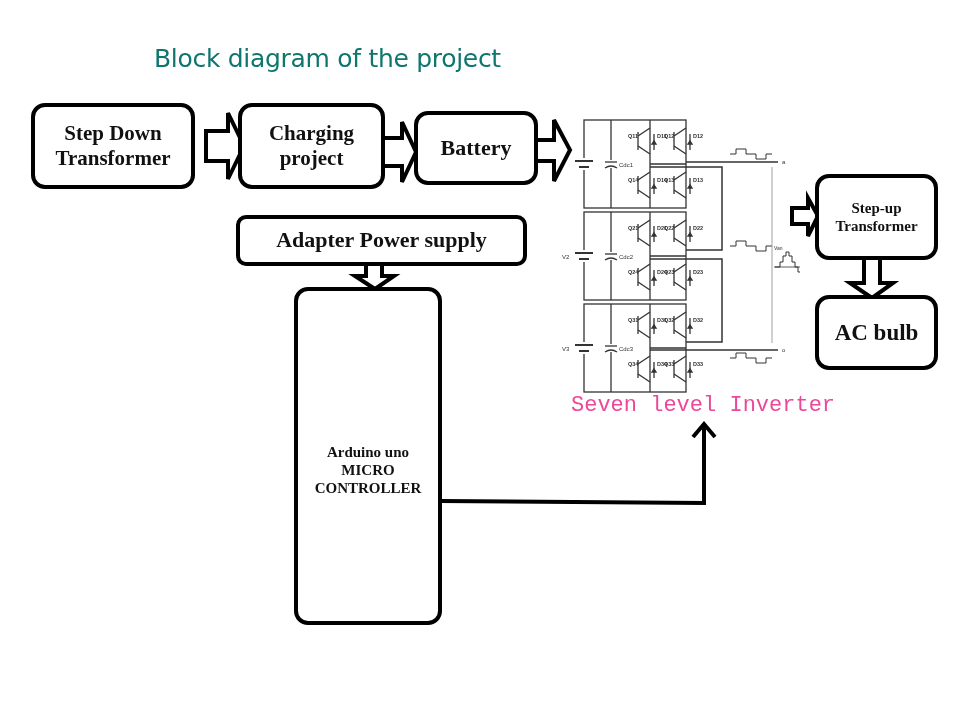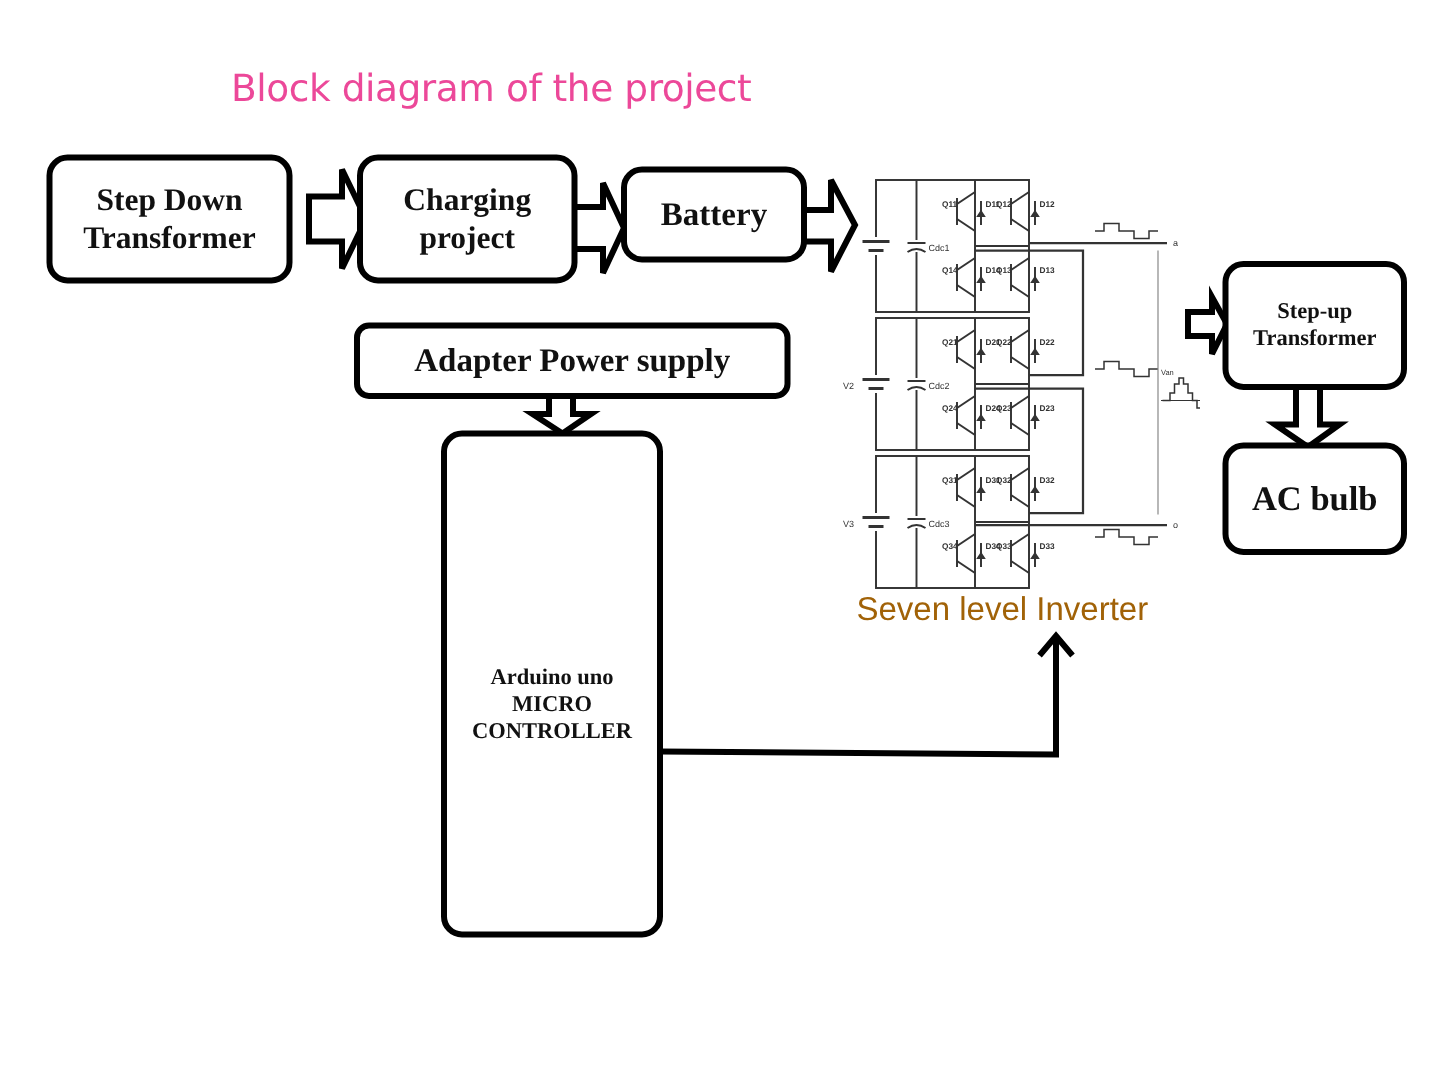--- a/index.html
+++ b/index.html
@@ -1,22 +1,22 @@
 <!DOCTYPE html>
 <html><head>
 <meta charset="utf-8">
 <style>
   html, body { margin: 0; padding: 0; background: #ffffff; }
   body { width: 960px; height: 720px; position: relative; overflow: hidden; }
   #stage { position: absolute; left: 0; top: 0; width: 960px; height: 720px; }
-  .title { position: absolute; left: 154px; top: 44px; font-family: "DejaVu Sans", sans-serif; font-size: 25px; color: #ec4899; letter-spacing: -0.3px; }
+  .title { position: absolute; left: 154px; top: 44px; font-family: "DejaVu Sans", sans-serif; font-size: 25px; color: #0f766e; letter-spacing: -0.3px; }
   .box { position: absolute; box-sizing: border-box; border: 4px solid #000; border-radius: 14px; background: #fff;
          display: flex; align-items: center; justify-content: center; text-align: center;
          font-family: "Liberation Serif", serif; font-weight: bold; color: #111; line-height: 1.2; }
-  .caption { position: absolute; font-family: Liberation Sans, sans-serif; color: #a16207; }
+  .caption { position: absolute; font-family: Liberation Mono, monospace; color: #ec4899; }
   svg text { font-family: "Liberation Sans", sans-serif; }
 </style>
 </head>
 <body>
 
 <div id="stage">
 
   <div class="title">Block diagram of the project</div>
 
   <svg width="960" height="720" style="position:absolute;left:0;top:0">
@@ -221,21 +221,21 @@
       </div>
   </div>
 
   <div class="box" style="left:238px;top:103px;width:147px;height:86px;font-size:21px;justify-content:center;">
     <div>
         <div>Charging</div>
          <div>project</div>
       </div>
   </div>
 
-  <div class="box" style="left:414px;top:111px;width:124px;height:64px;font-size:22px;text-align:center;">
+  <div class="box" style="left:414px;top:111px;width:124px;height:74px;font-size:22px;text-align:center;">
     <div>Battery</div>
   </div>
 
   <div class="box" style="left:236px;top:215px;width:291px;height:51px;font-size:22px;border-radius:10px;justify-content:center;">
     <div>Adapter Power supply</div>
   </div>
 
   <div class="box" style="left:294px;top:287px;width:148px;height:338px;font-size:15px;border-radius:14px;">
     <div style="margin-top:28px">
       <div>Arduino uno</div>

